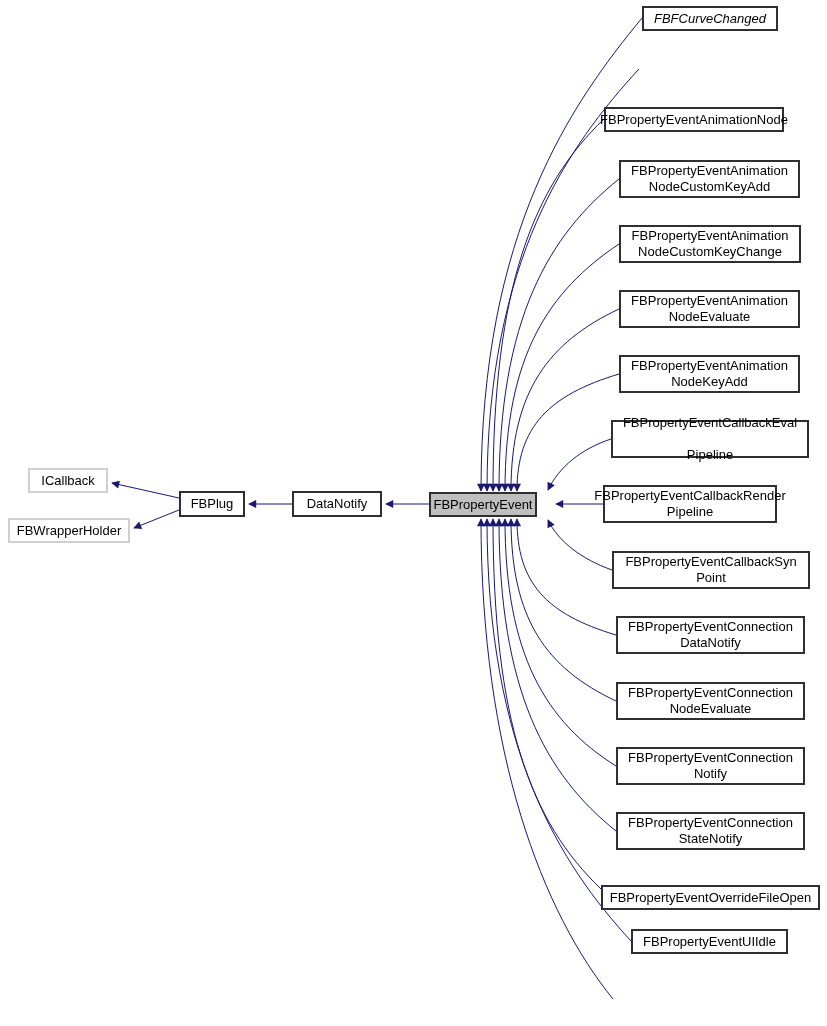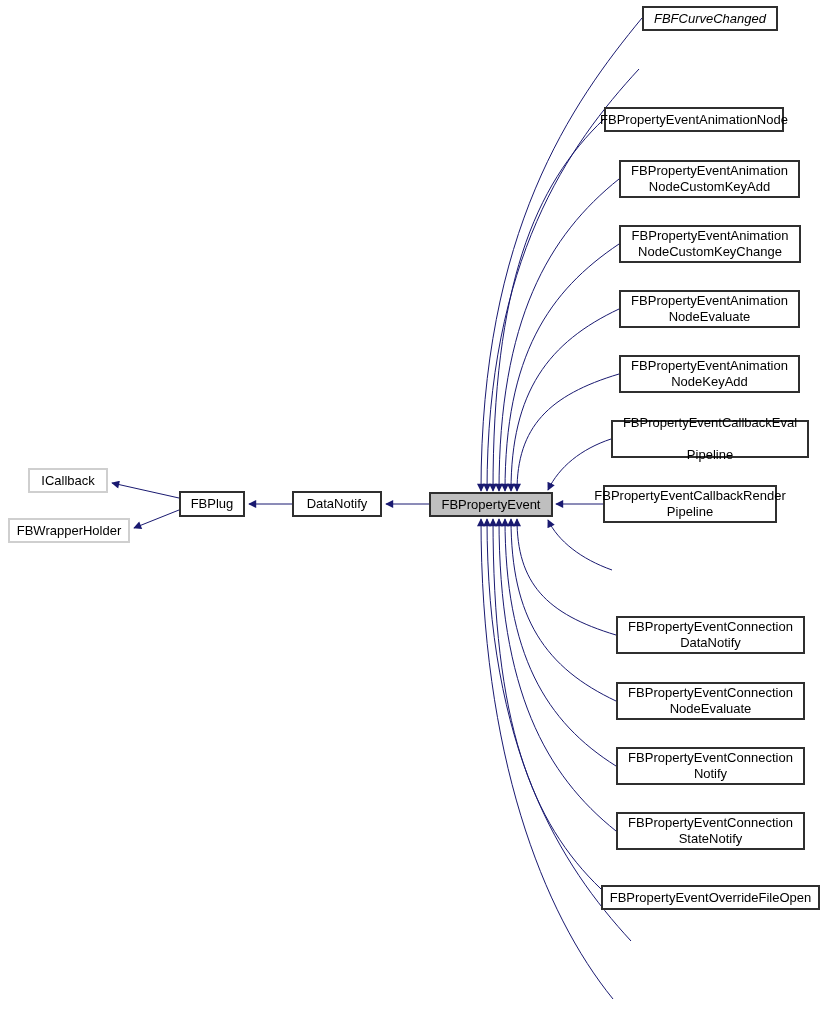--- a/index.html
+++ b/index.html
@@ -90,21 +90,21 @@
   <div class="node external" style="left:8px; top:518px; width:122px; height:25px;">
     <span>FBWrapperHolder</span>
   </div>
   <div class="node" style="left:179px; top:491px; width:66px; height:26px;">
     <span>FBPlug</span>
   </div>
   <div class="node" style="left:292px; top:491px; width:90px; height:26px;">
     <span>DataNotify</span>
   </div>
 
-  <div class="node center" style="left:429px; top:492px; width:124px; height:25px;">
+  <div class="node center" style="left:429px; top:492px; width:108px; height:25px;">
     <span>FBPropertyEvent</span>
   </div>
 
   <div class="node" style="left:642px; top:6px; width:136px; height:25px;font-style:italic;">
     <span>FBFCurveChanged</span>
   </div>
   <div class="node" style="left:604px; top:107px; width:180px; height:25px;">
     <span>FBPropertyEventAnimationNode</span>
   </div>
   <div class="node" style="left:619px; top:160px; width:181px; height:38px;">
@@ -124,33 +124,40 @@
     <span>NodeKeyAdd</span>
   </div>
   <div class="node" style="left:611px; top:420px; width:198px; height:38px;gap:16px;">
     <span>FBPropertyEventCallbackEval</span>
     <span>Pipeline</span>
   </div>
   <div class="node" style="left:603px; top:485px; width:174px; height:38px;">
     <span>FBPropertyEventCallbackRender</span>
     <span>Pipeline</span>
   </div>
+  <div class="node" style="left:612px; top:551px; width:198px; height:38px;">
+    <span>FBPropertyEventCallbackSyn</span>
+    <span>Point</span>
+  </div>
   <div class="node" style="left:616px; top:616px; width:189px; height:38px;">
     <span>FBPropertyEventConnection</span>
     <span>DataNotify</span>
   </div>
   <div class="node" style="left:616px; top:682px; width:189px; height:38px;">
     <span>FBPropertyEventConnection</span>
     <span>NodeEvaluate</span>
   </div>
   <div class="node" style="left:616px; top:747px; width:189px; height:38px;">
     <span>FBPropertyEventConnection</span>
     <span>Notify</span>
   </div>
   <div class="node" style="left:616px; top:812px; width:189px; height:38px;">
     <span>FBPropertyEventConnection</span>
     <span>StateNotify</span>
   </div>
   <div class="node" style="left:601px; top:877px; width:219px; height:25px;margin-top:8px;">
     <span>FBPropertyEventOverrideFileOpen</span>
   </div>
+  <div class="node" style="left:631px; top:929px; width:157px; height:25px;">
+    <span>FBPropertyEventUIIdle</span>
+  </div>
 
 </div>
 
 </body></html>

